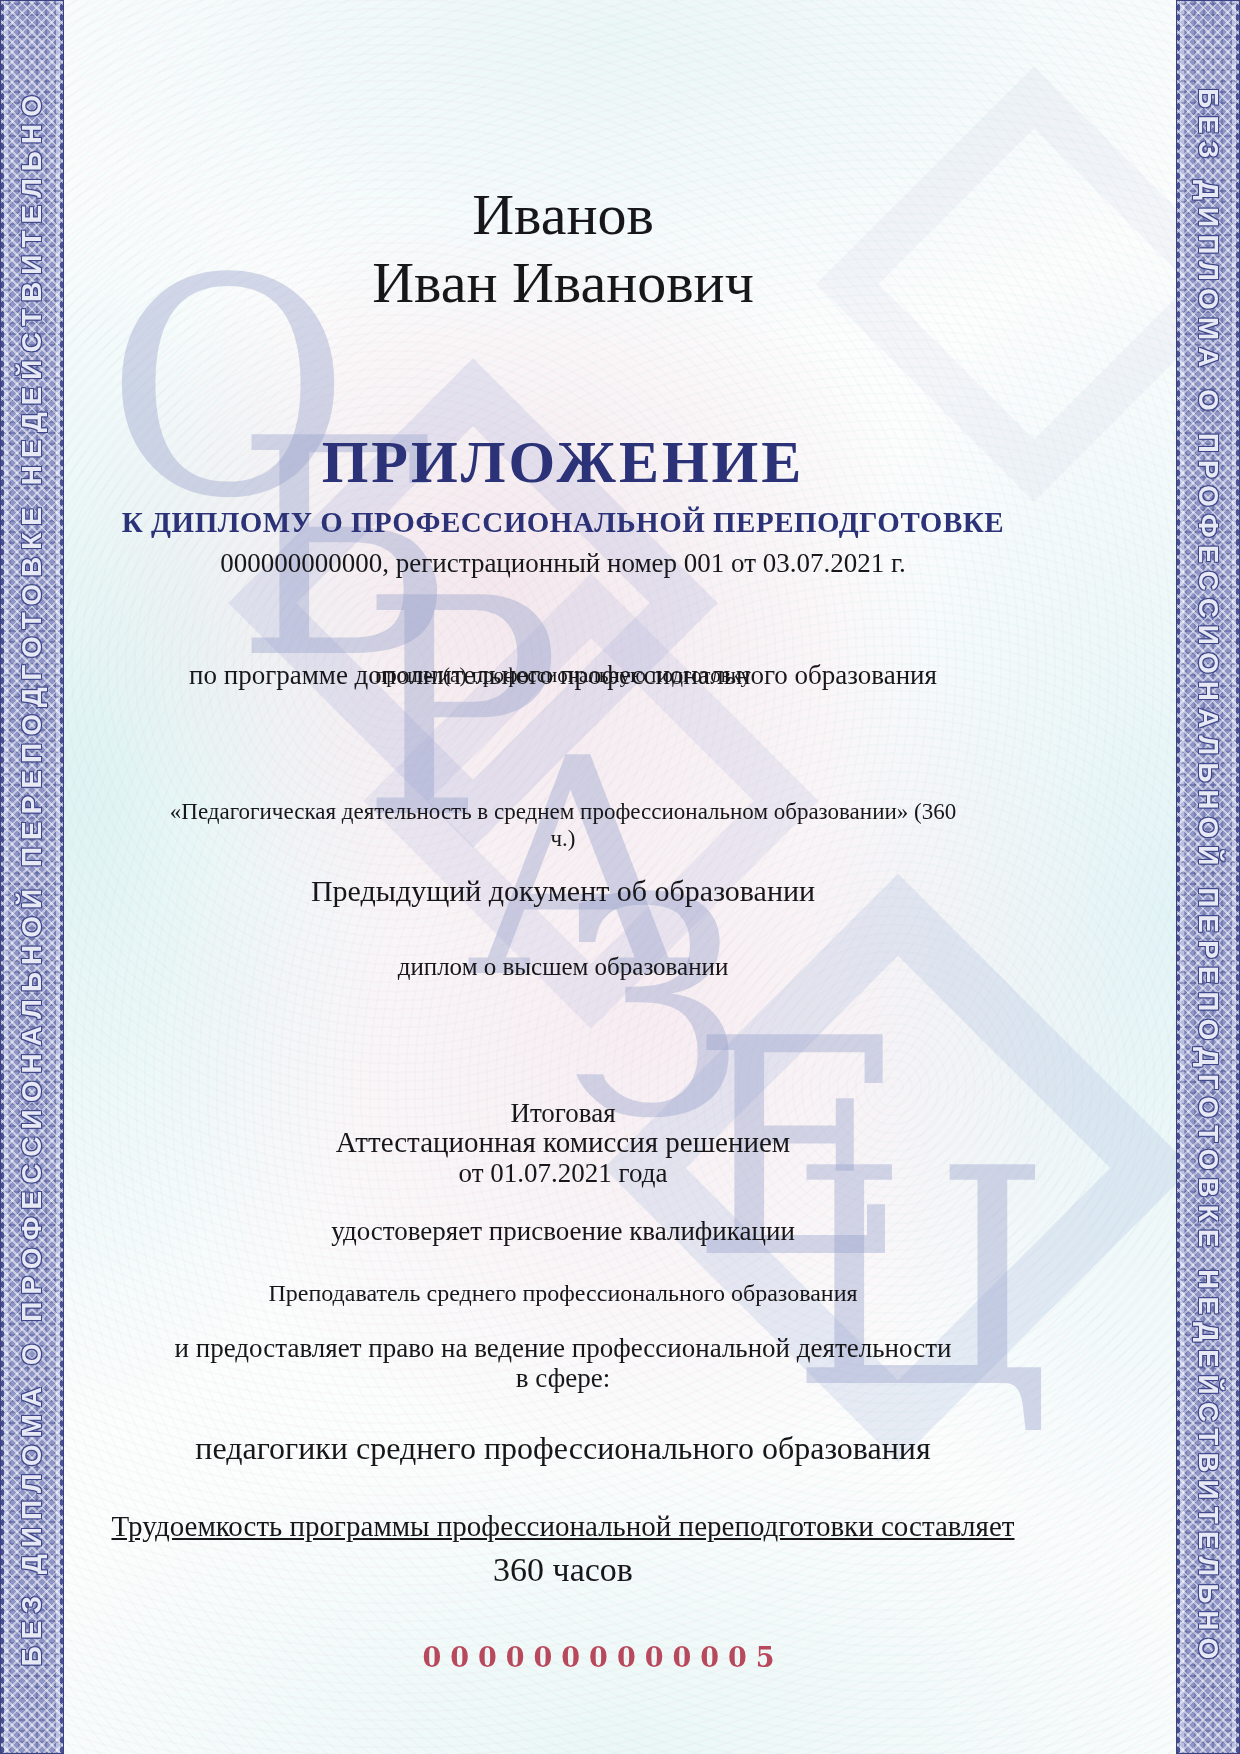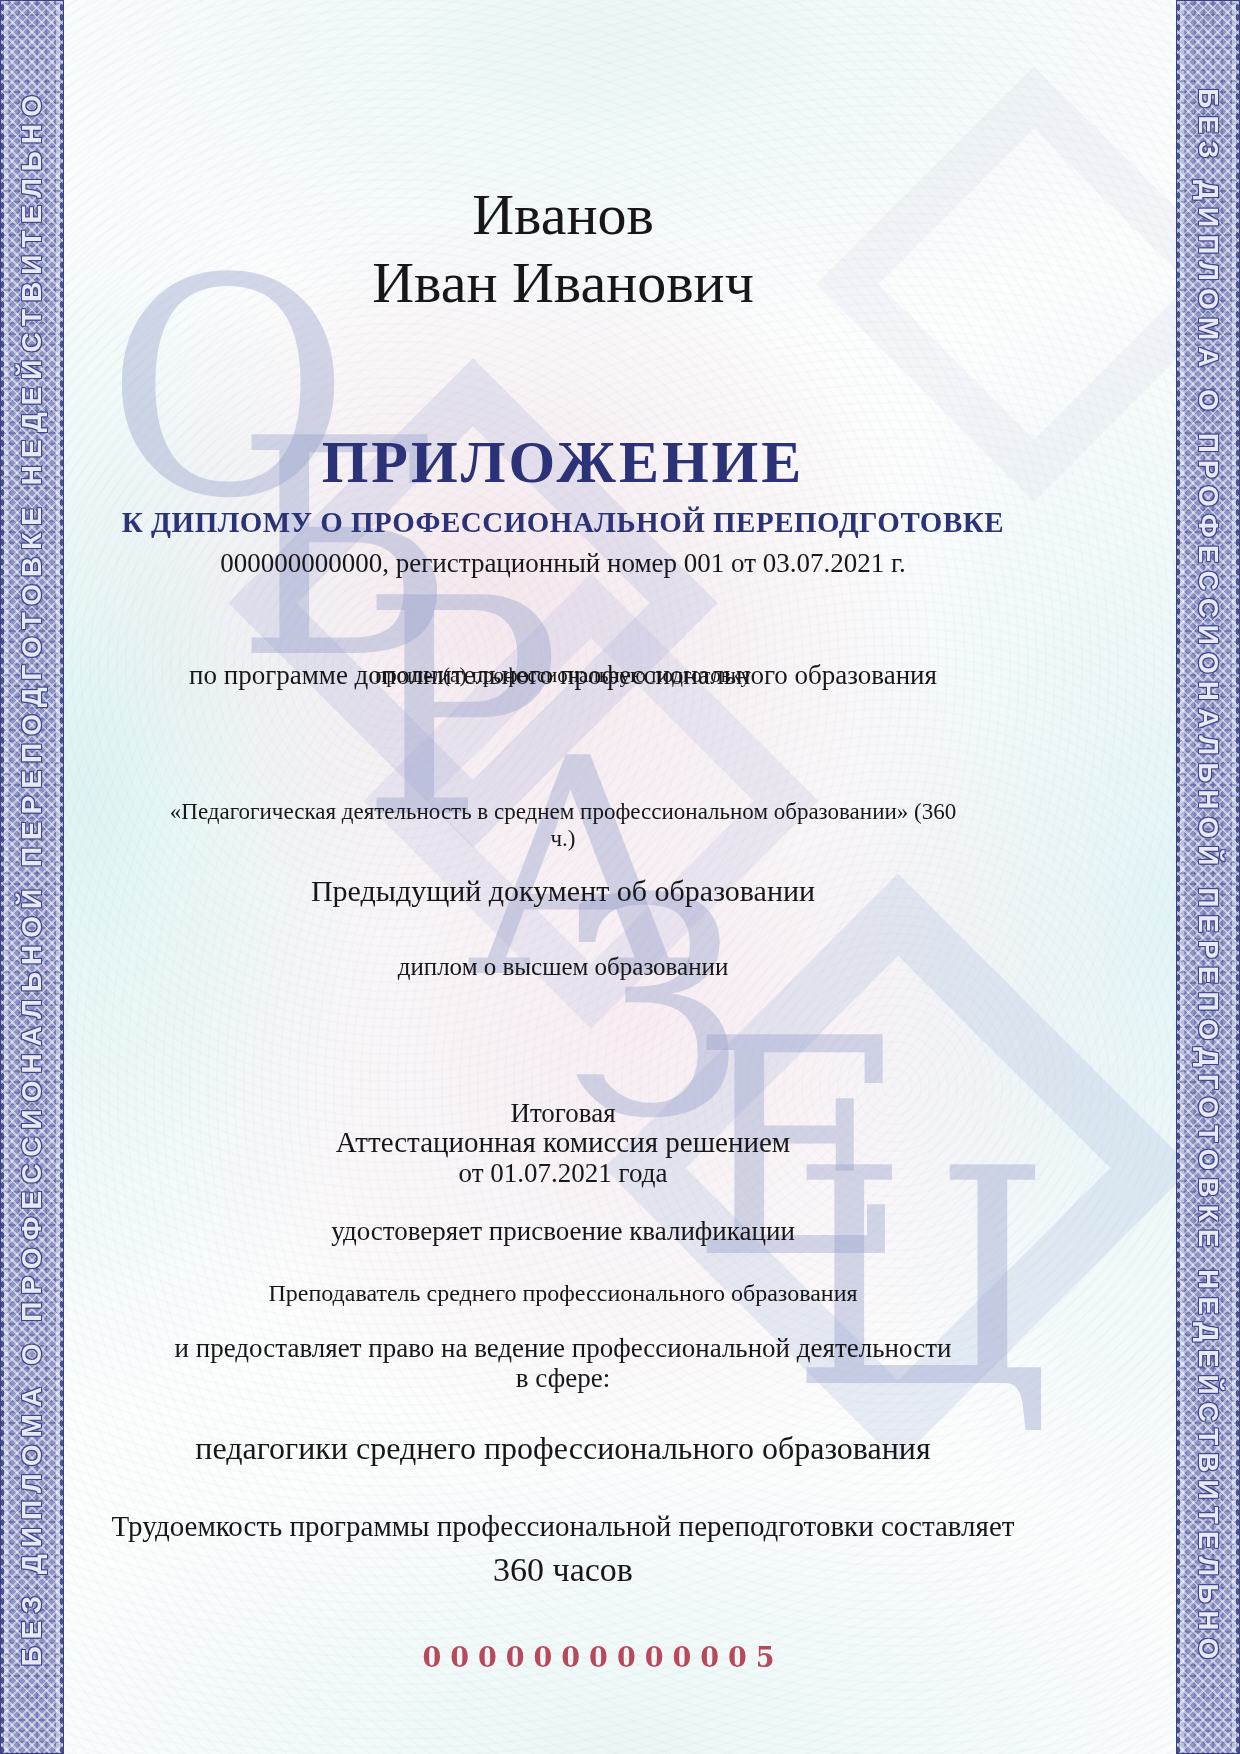--- a/index.html
+++ b/index.html
@@ -75,21 +75,21 @@
   .prevlab{top:874px;font-size:30px;}
   .prevval{top:953px;font-size:25px;}
   .comm1{top:1098px;font-size:27px;}
   .comm2{top:1126px;font-size:29px;}
   .comm3{top:1158px;font-size:27px;}
   .cert{top:1216px;font-size:27px;}
   .qual{top:1280px;font-size:24px;}
   .rights1{top:1333px;font-size:27px;}
   .rights2{top:1363px;font-size:27px;}
   .sphere{top:1430px;font-size:32px;}
-  .work1{top:1510px;font-size:29px;}
+  .work1{top:1510px;font-size:29px;text-decoration:underline;}
   .work2{top:1550px;font-size:34px;}
   .serial{
     top:1642px;font-size:27px;font-weight:bold;letter-spacing:9px;
     color:#b8485c;padding-left:40px;
     font-family:"DejaVu Serif","Liberation Serif",serif;
   }
 </style>
 </head>
 <body>
 

